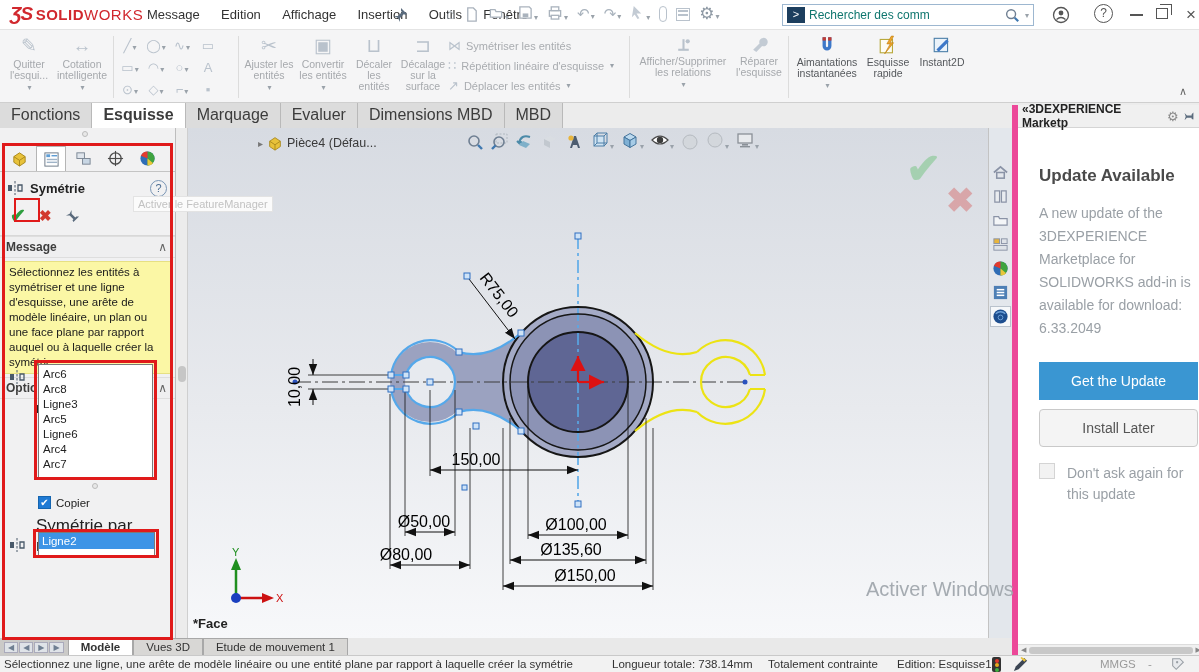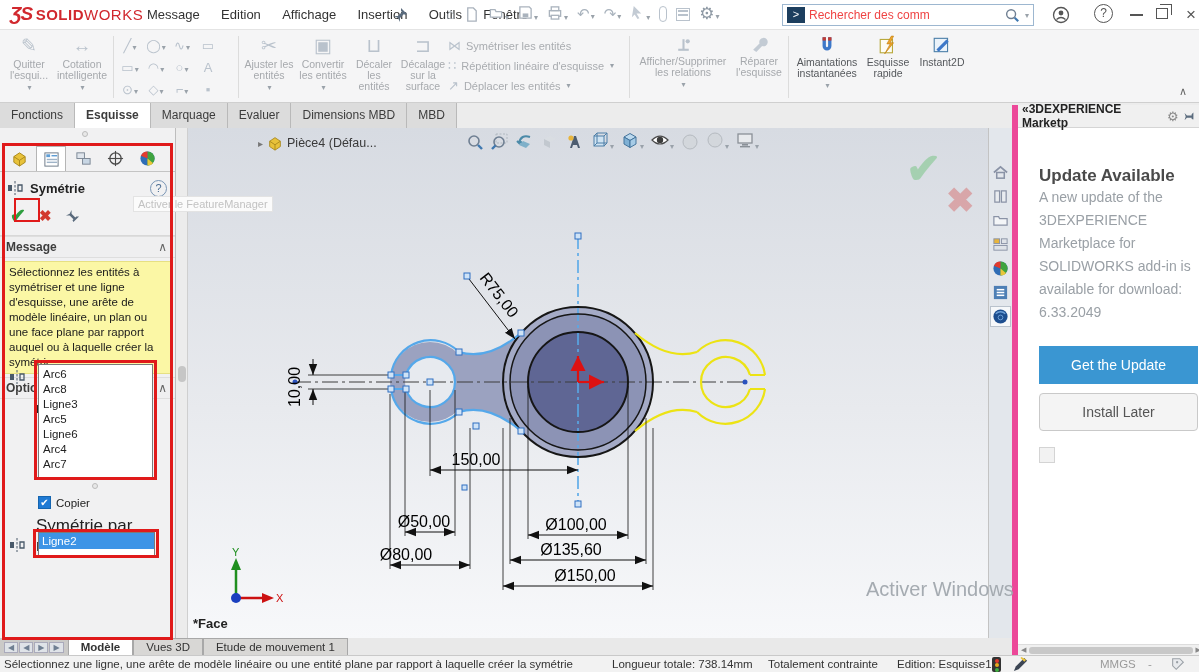--- a/index.html
+++ b/index.html
@@ -22,21 +22,21 @@
   .rlbl{white-space:pre-line;text-align:center;font-size:10.5px;line-height:11px;color:#a6a9ad}
   .rlbl.en{color:#55585c}
   .gico{font-size:19px;color:#b9c2cc;line-height:22px}
   .grid3{display:grid;grid-template-columns:repeat(4,26px);grid-auto-rows:22px;align-items:center;justify-items:center;padding-top:2px}
   .gcell{font-size:13px;color:#b9c2cc}
   .stack3{display:flex;flex-direction:column;justify-content:flex-start;padding-top:6px;gap:5px;width:178px}
   .srow{display:flex;align-items:center;gap:5px;font-size:11px;color:#a9acb0}
   .pressed{background:#c9cdd3;border:1px solid #9aa2ab;border-radius:2px}
   
   .tabrow{left:0;top:103px;width:1199px;height:25px;background:#d6d6d6;z-index:4;display:flex}
-  .tab{padding:0 11px;line-height:24px;font-size:12px;color:#3c3c3c;background:#dcdcdc;border-right:1px solid #b9b9b9}
+  .tab{padding:0 11px;line-height:24px;font-size:16px;color:#3c3c3c;background:#dcdcdc;border-right:1px solid #b9b9b9}
   .tab.active{background:#fff;font-weight:bold}
   
   .main{left:0;top:128px;width:1199px;height:510px}
   .viewport{left:188px;top:0;width:800px;height:510px;background:linear-gradient(#d7dbe2,#e8eaee 55%,#f7f8fa);overflow:hidden}
   .pm{left:0;top:0;width:176px;height:510px;background:#f1f1f2;border-right:1px solid #bdbdbd}
   .pm-sec{display:flex;justify-content:space-between;align-items:center;padding:3px 8px 3px 6px;font-weight:bold;color:#3d3d3d;border-top:1px solid #dedede;border-bottom:1px solid #dedede;background:#efeff0}
   .pm-list{list-style:none;font-size:11.5px;color:#222;padding:2px 4px}
   .pm-list li{line-height:15px}
   .hud{left:278px;top:3px;display:flex;align-items:center;gap:7px}
   .taskstrip{left:988px;top:0;width:24px;height:510px;background:#e3e7ec;border-left:1px solid #c3c3c3;display:flex;flex-direction:column;align-items:center;padding-top:34px;gap:3px}
@@ -265,21 +265,21 @@
           </svg><span class="caret">▾</span></span>
       <span style="display:inline-block;width:8px;height:16px;border:1.5px solid #b9c2cc;border-radius:5px"></span>
       <span style="display:inline-block;width:14px;height:13px;border:1.5px solid #b9c2cc;padding:1px">
           <span style="display:block;height:2px;background:#b9c2cc;margin-bottom:2px"></span>
           <span style="display:block;height:2px;background:#b9c2cc"></span>
         </span>
       <span><span class="tb-ic" style="font-size:17px;color:#8e99a4">⚙</span><span class="caret">▾</span></span>
     </span>
     <span class="ab searchbox" style="left:782px;top:4px;width:252px">
       <span style="background:#1c3e5e;color:#fff;width:18px;height:16px;font-size:11px;text-align:center;line-height:15px">&gt;</span>
-      <span style="color:#ef4444;font-size:12px;flex:1">Rechercher des comm</span>
+      <span style="color:#0f766e;font-size:12px;flex:1">Rechercher des comm</span>
       <svg width="16" height="16">
           <use href="#i-mag"></use>
         </svg>
       <span class="caret">▾</span>
     </span>
     <svg class="ab" style="left:1052px;top:6px" width="18" height="18">
         <use href="#i-user"></use>
       </svg>
     <span class="ab" style="left:1094px;top:4px;width:19px;height:19px;border:1.4px solid #555;border-radius:50%;text-align:center;line-height:17px;font-size:12px;color:#555">?</span>
     <span class="ab" style="left:1130px;top:14px;width:13px;height:2px;background:#555"></span>
@@ -727,25 +727,26 @@
   <div class="ab mk">
     <div class="mk-head">
       <span>«3DEXPERIENCE Marketp</span>
       <span style="margin-left:auto;color:#8a8a8a;font-weight:normal;font-size:13px">⚙</span>
       <svg width="14" height="14" style="transform:rotate(45deg)">
           <use href="#i-pin"></use>
         </svg>
     </div>
     <div style="padding:38px 0 0 21px">
       <div style="font-size:17px;font-weight:bold;color:#4a4a4a">Update Available</div>
-      <div style="width:152px;font-size:14px;line-height:23px;color:#9aa0a6">A new update of the 3DEXPERIENCE Marketplace for SOLIDWORKS add-in is available for download: 6.33.2049</div>
+      <div style="width:152px;margin-top:16px;font-size:14px;line-height:23px;color:#9aa0a6">A new update of the 3DEXPERIENCE Marketplace for SOLIDWORKS add-in is available for download: 6.33.2049</div>
       <button class="btn-primary" style="margin-top:22px">Get the Update</button>
       <button class="btn-secondary" style="margin-top:9px">Install Later</button>
       <div style="display:flex;gap:12px;margin-top:16px;width:160px">
         <span style="flex:none;width:16px;height:16px;background:#f2f2f2;border:1px solid #d4d4d4"></span>
+        <span style="font-size:14px;line-height:21px;color:#9aa0a6">Don't ask again for this update</span>
       </div>
     </div>
 
     <div class="ab" style="left:0;bottom:0;width:186px;height:11px;background:#f0f0f0;border-top:1px solid #ddd;display:flex;align-items:center">
       <span style="font-size:7px;color:#888;padding:0 3px">◀</span>
       <span style="flex:1;height:7px;background:#c8c8c8;border-radius:3px"></span>
       <span style="font-size:7px;color:#888;padding:0 3px">▶</span>
     </div>
   </div>
 

